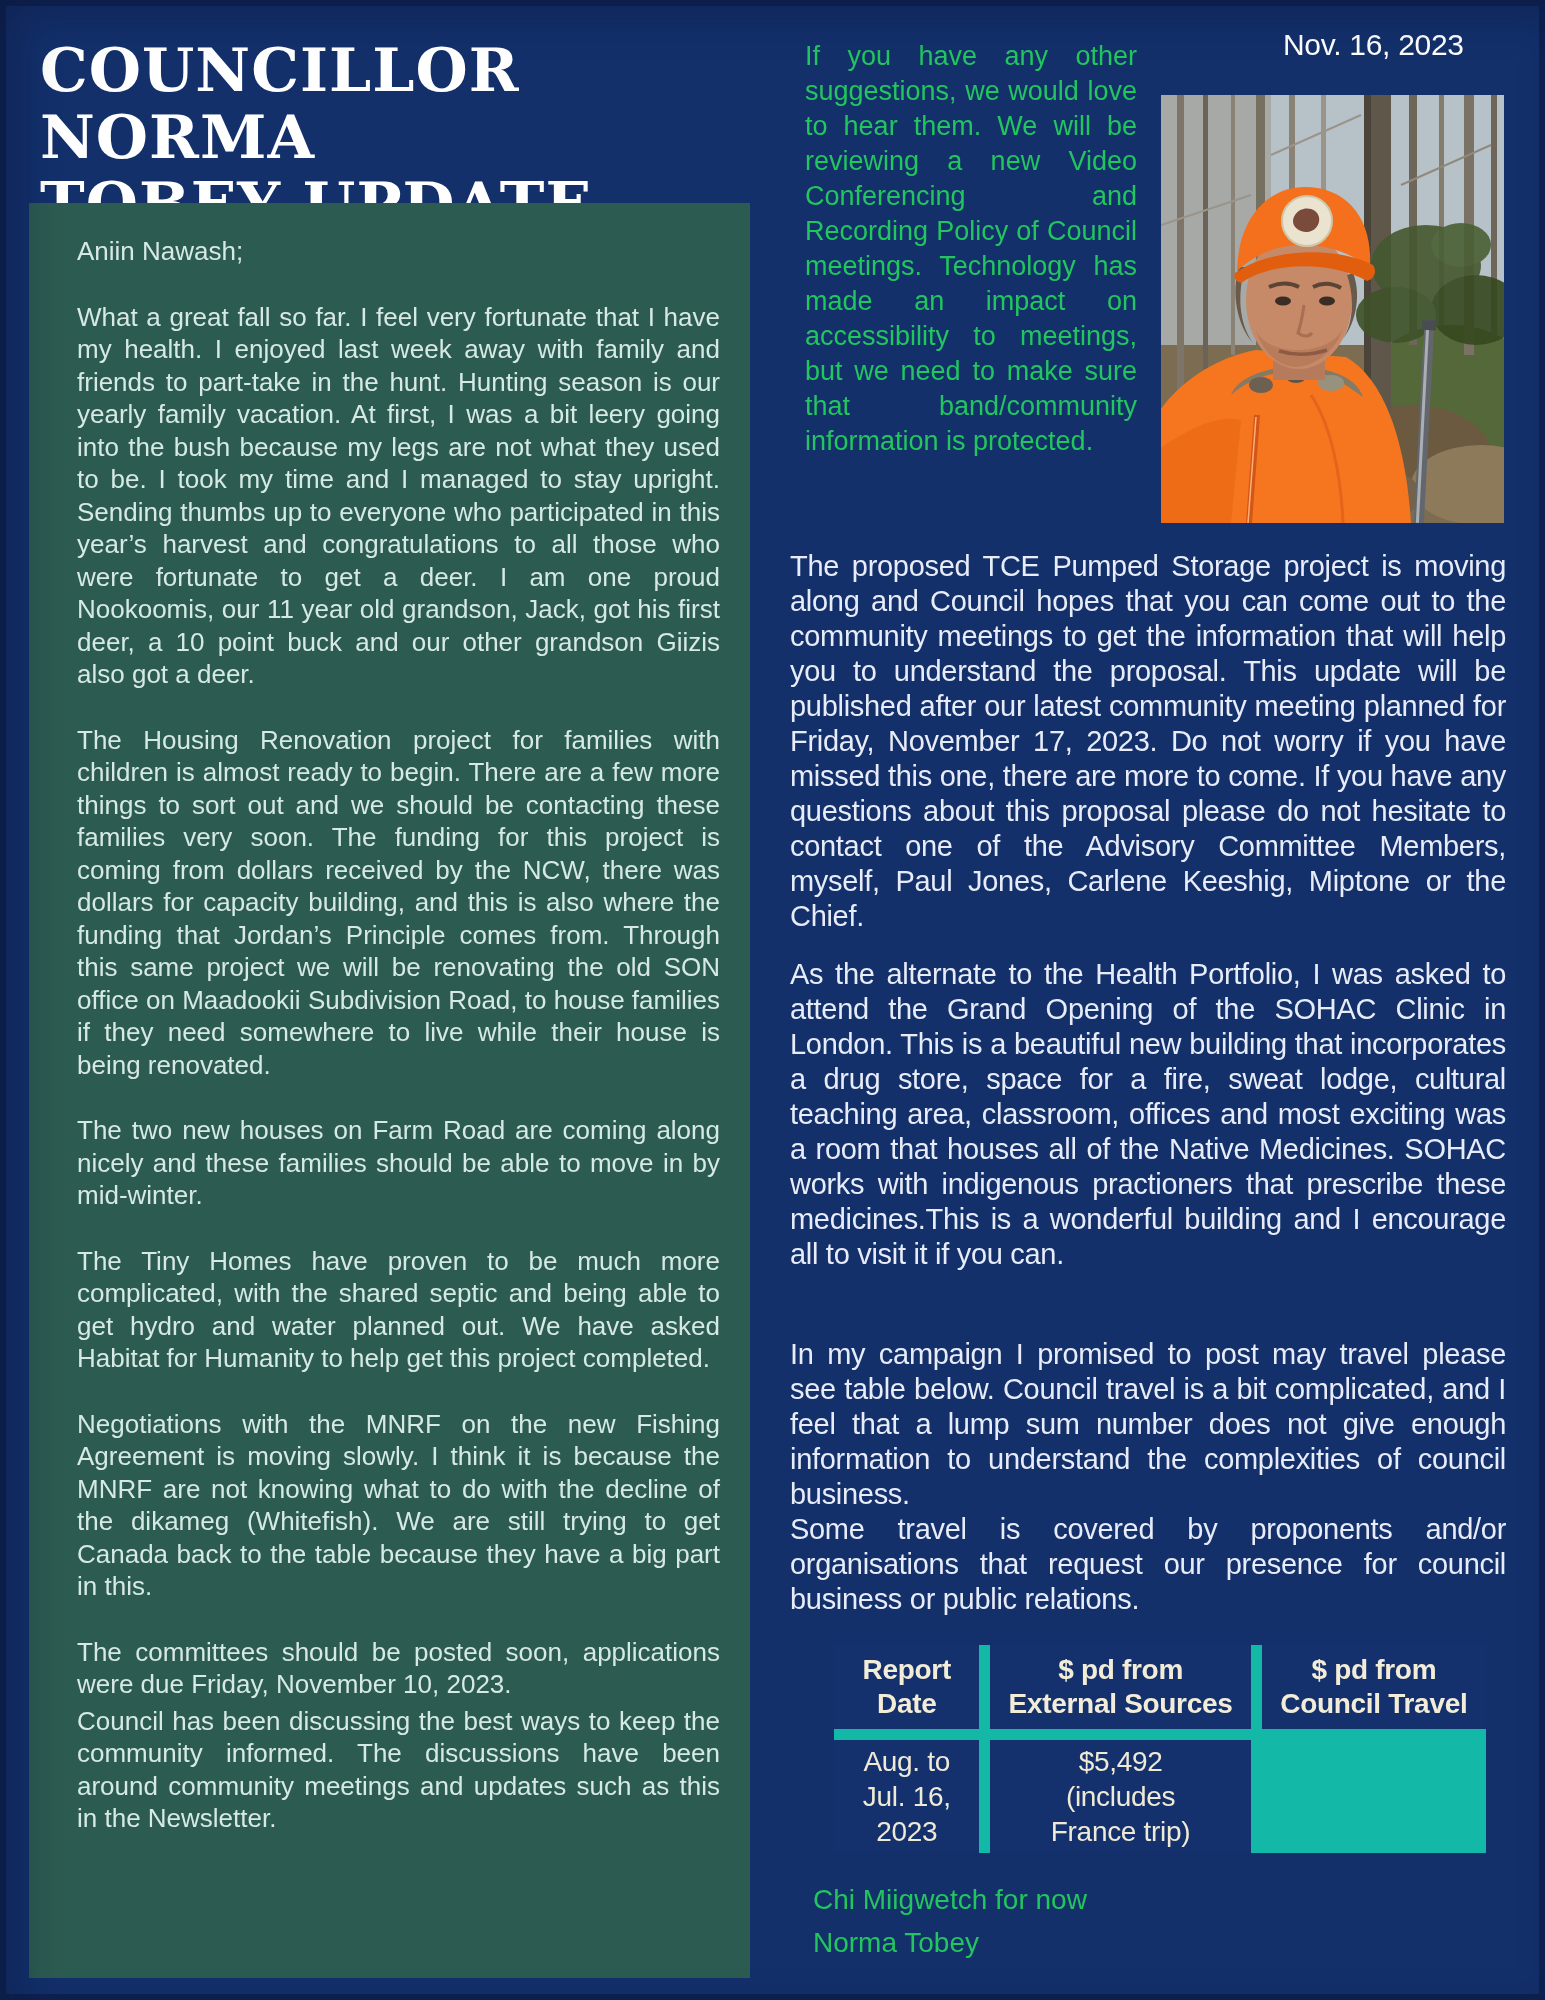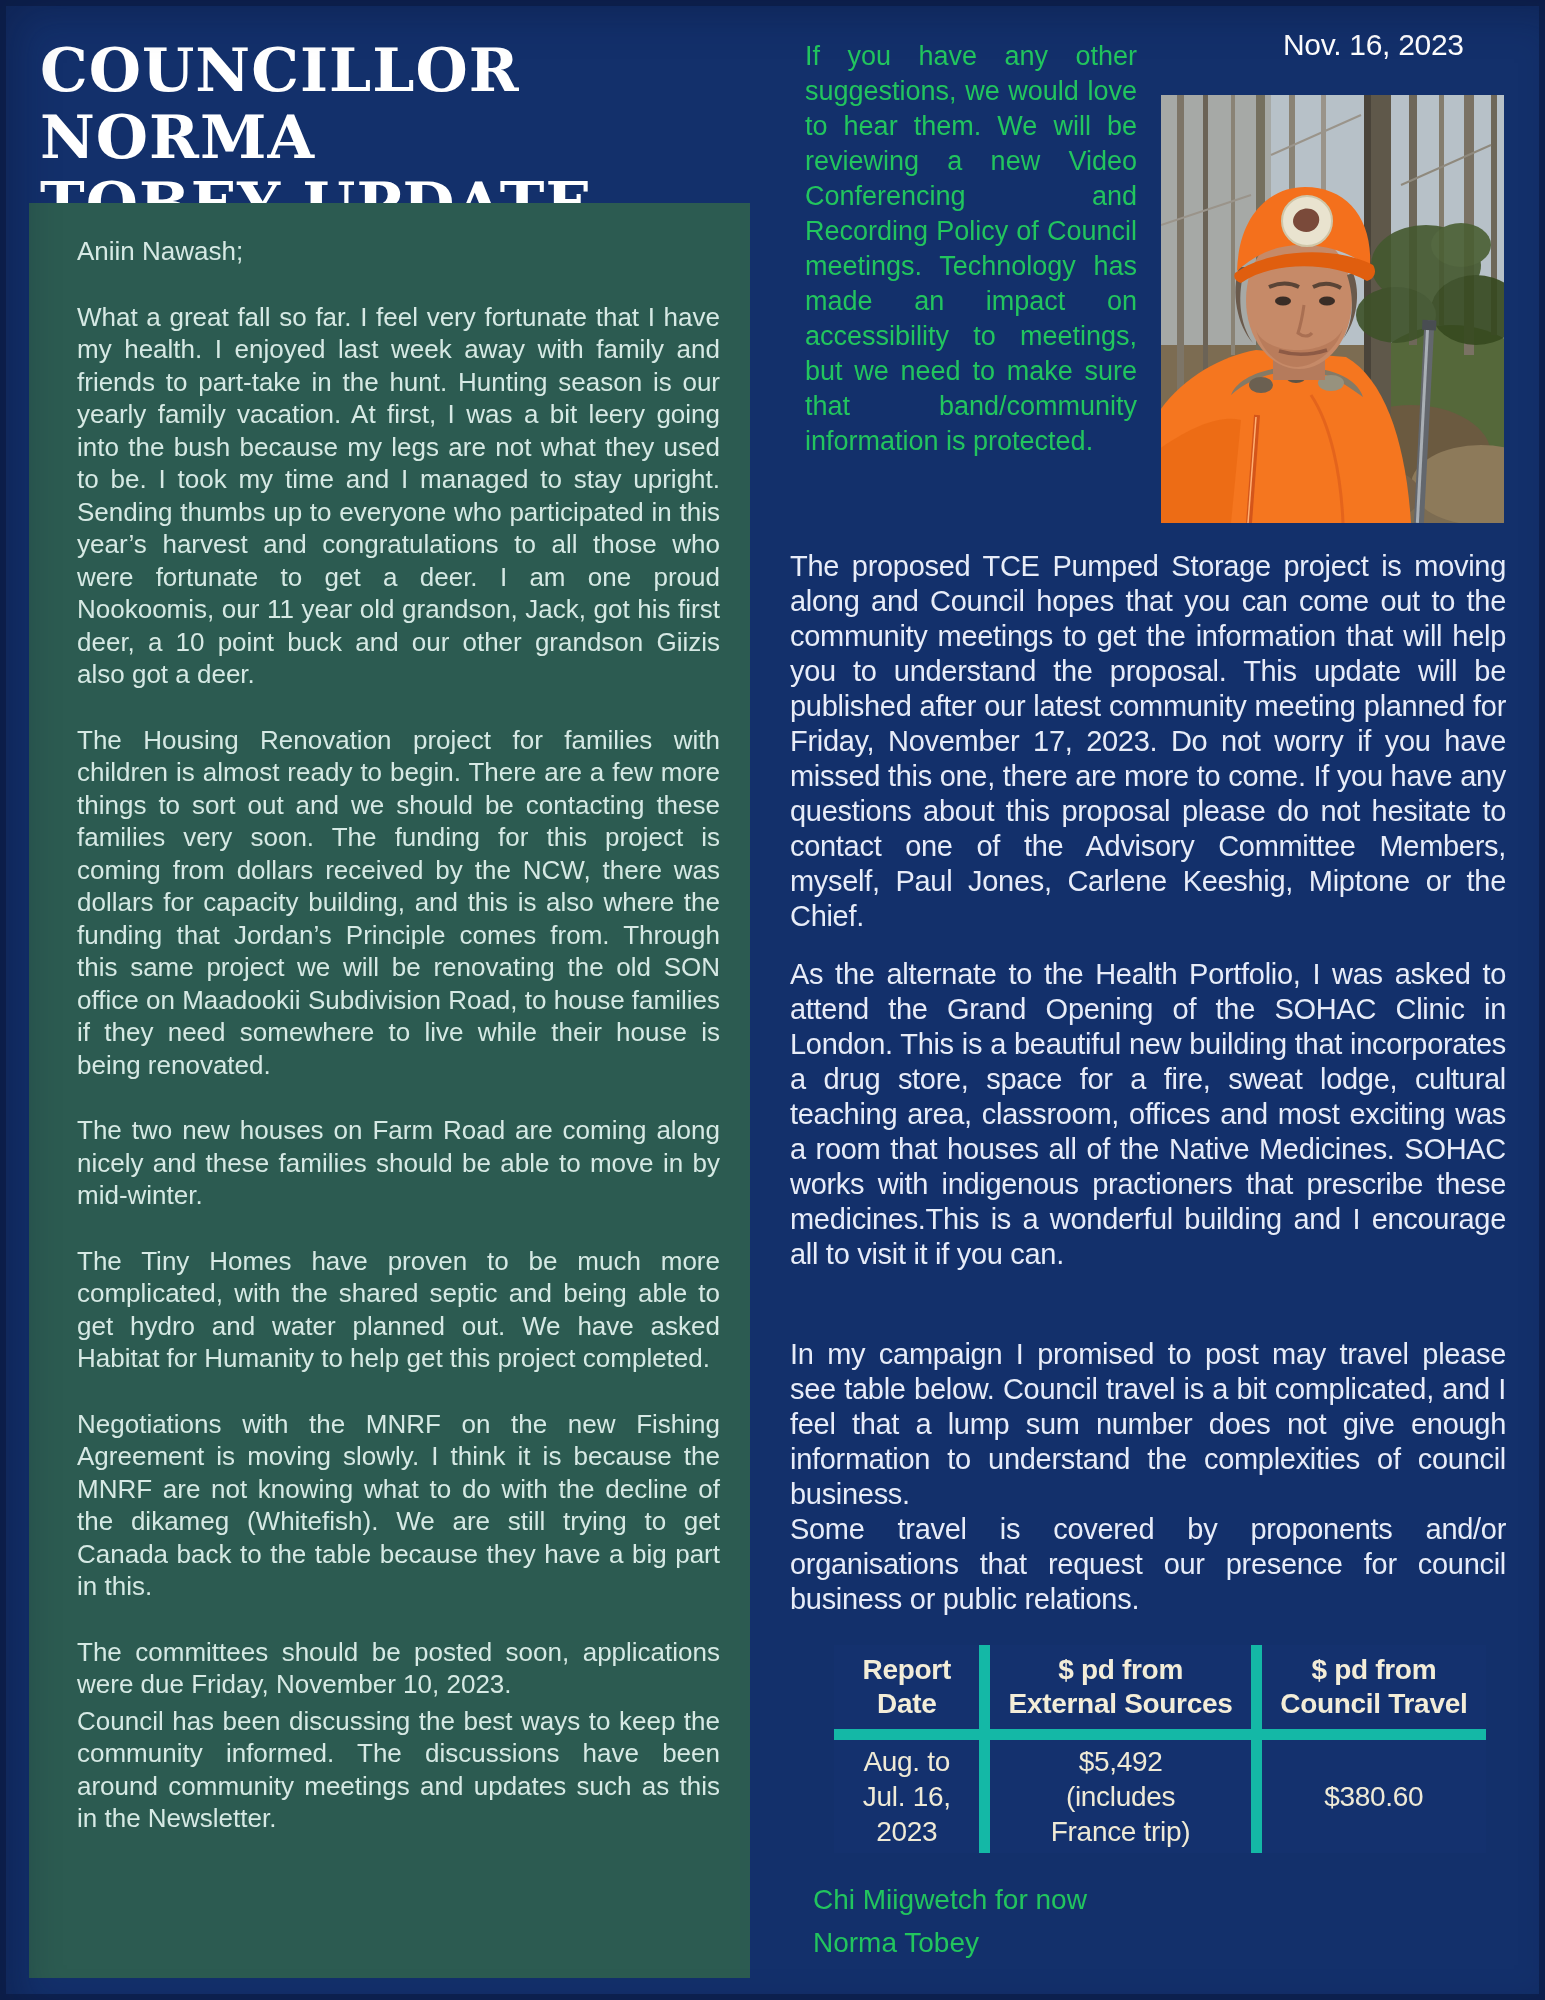--- a/index.html
+++ b/index.html
@@ -191,19 +191,18 @@
   <div class="tcell th">$ pd from
 External Sources</div>
   <div class="tcell th">$ pd from
 Council Travel</div>
   <div class="tcell td">Aug. to
 Jul. 16,
 2023</div>
   <div class="tcell td">$5,492
 (includes
 France trip)</div>
-  <div class="tcell td">$380.60</div>
 </div>
 
 <div class="closing">
   <div>Chi Miigwetch for now</div>
   <div>Norma Tobey</div>
 </div>
 
 </body></html>

